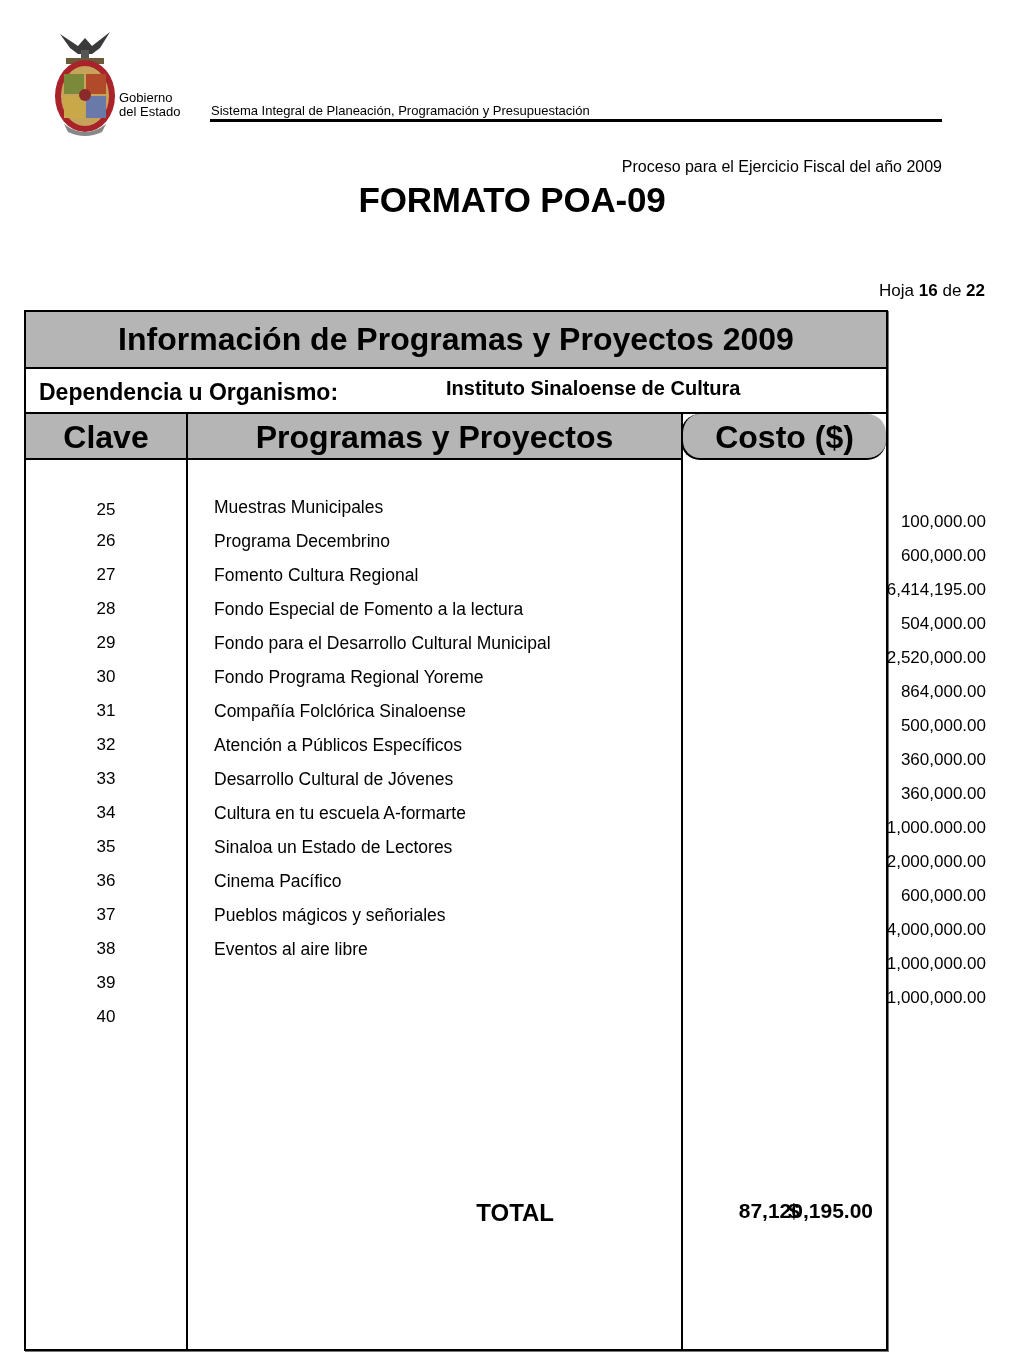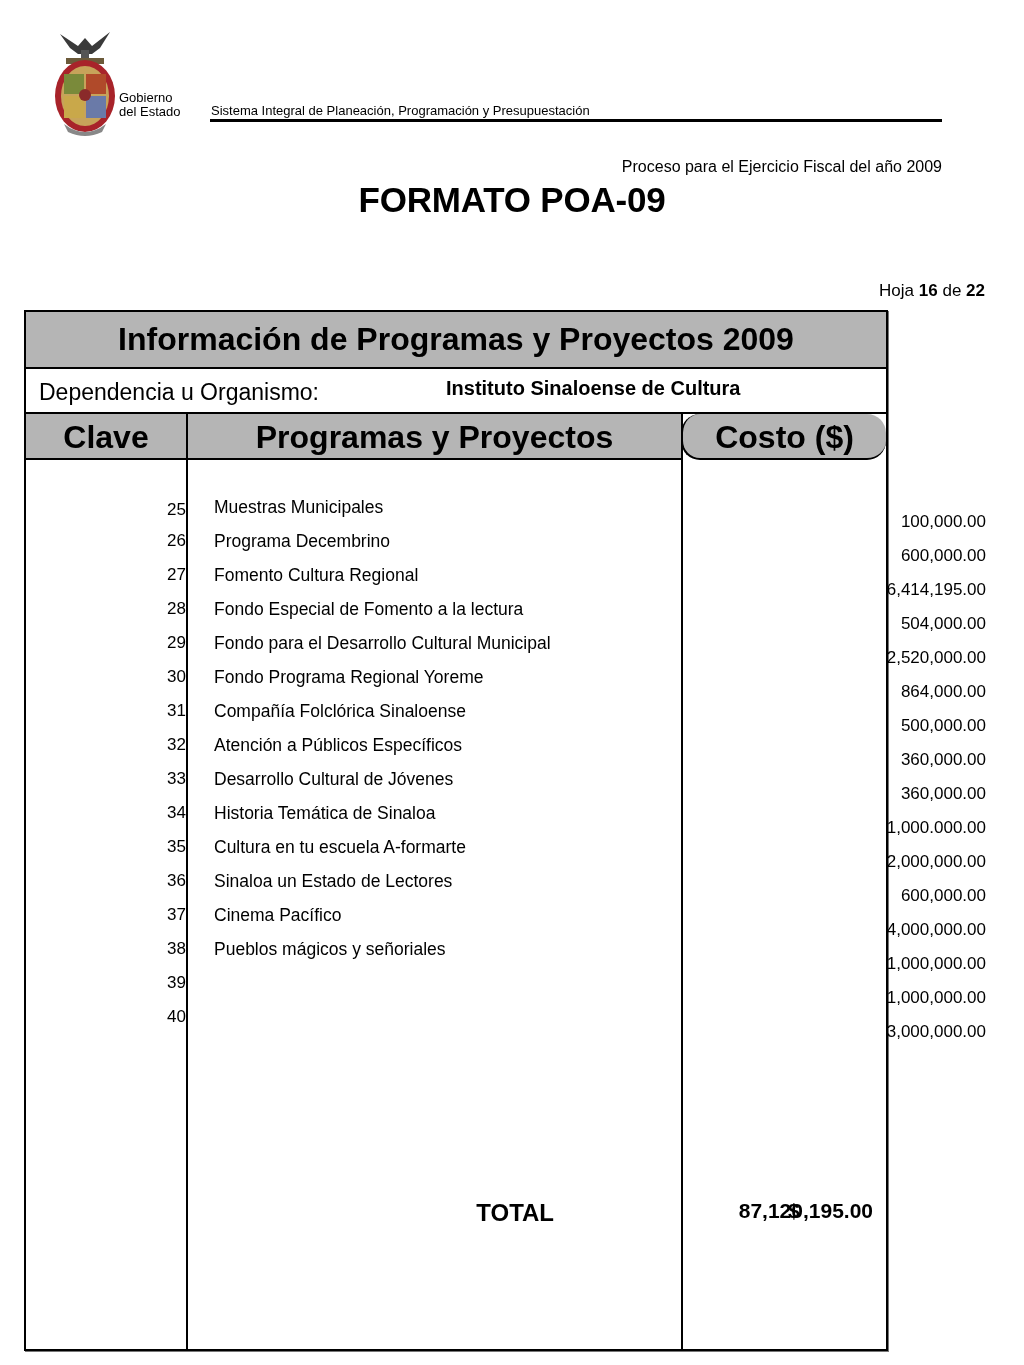--- a/index.html
+++ b/index.html
@@ -20,40 +20,40 @@
   .sheet-info b { font-weight: bold; }
 
   
   .frame { position: absolute; left: 24px; top: 310px; width: 864px; height: 1041px;
            border: 2px solid #000; box-sizing: border-box; box-shadow: 1px 1px 0 #777; }
   .banner { position: absolute; left: 0; top: 0; right: 0; height: 55px; background: #b5b5b5;
             border-bottom: 2px solid #000; text-align: center; font-size: 32px; font-weight: bold;
             line-height: 55px; }
   .agency-row { position: absolute; left: 0; top: 57px; right: 0; height: 43px;
                 border-bottom: 2px solid #000; }
-  .agency-label { position: absolute; left: 13px; top: 10px; font-size: 23px; font-weight: normal; }
+  .agency-label { position: absolute; left: 13px; top: 10px; font-size: 23px; font-weight: bold; }
   .agency-value { position: absolute; left: 420px; top: 8px; font-size: 20px; font-weight: bold; }
 
   .col-header { position: absolute; top: 102px; height: 46px; background: #b5b5b5;
                 border-bottom: 2px solid #000; font-size: 32px; font-weight: bold;
                 text-align: center; line-height: 46px; box-sizing: border-box; }
   .ch-clave { left: 0; width: 160px; }
   .ch-prog  { left: 160px; width: 495px; border-left: 2px solid #000; }
   .ch-costo { left: 655px; right: 0; border-left: 2px solid #000; border-radius: 19px; }
 
   .vline { position: absolute; top: 102px; bottom: 0; width: 2px; background: #000; }
   .v1 { left: 160px; }
   .v2 { left: 655px; }
 
   
   .clave-list, .prog-list, .cost-list { position: absolute; margin: 0; padding: 0; list-style: none; }
   .clave-list { left: 0; width: 160px; top: 186px; }
   .prog-list  { left: 188px; width: 460px; top: 185px; }
   .cost-list  { left: 662px; width: 298px; top: 200px; }
-  .clave-list li { height: 34px; font-size: 17px; text-align: right; line-height: 20px; }
+  .clave-list li { height: 34px; font-size: 17px; text-align: center; line-height: 20px; }
   .clave-list li:first-child { margin-top: 2px; height: 31px; }
   .prog-list li { height: 34px; font-size: 17.5px; line-height: 20px; white-space: nowrap; }
   .cost-list li { height: 34px; font-size: 17px; text-align: right; line-height: 20px; }
 
   .total-label { position: absolute; right: 332px; top: 887px; font-size: 24px; font-weight: bold; margin-left: 43px; }
   .total-currency { position: absolute; left: 762px; top: 887px; font-size: 21px; font-weight: bold; }
   .total-value { position: absolute; right: 13px; top: 887px; font-size: 21px; font-weight: bold; }
 </style>
 </head>
 <body>
@@ -129,42 +129,41 @@
   <ul class="prog-list">
     <li>Muestras Municipales</li>
     <li>Programa Decembrino</li>
     <li>Fomento Cultura Regional</li>
     <li>Fondo Especial de Fomento a la lectura</li>
     <li>Fondo para el Desarrollo Cultural Municipal</li>
     <li>Fondo Programa Regional Yoreme</li>
     <li>Compañía Folclórica Sinaloense</li>
     <li>Atención a Públicos Específicos</li>
     <li>Desarrollo Cultural de Jóvenes</li>
-    <li>Historia Temática de Sinaloa</li>
     <li>Cultura en tu escuela A-formarte</li>
     <li>Sinaloa un Estado de Lectores</li>
     <li>Cinema Pacífico</li>
     <li>Pueblos mágicos y señoriales</li>
+    <li>Eventos al aire libre</li>
   </ul>
 
   <ul class="cost-list">
     <li>100,000.00</li>
     <li>600,000.00</li>
     <li>6,414,195.00</li>
     <li>504,000.00</li>
     <li>2,520,000.00</li>
     <li>864,000.00</li>
     <li>500,000.00</li>
     <li>360,000.00</li>
     <li>360,000.00</li>
     <li>1,000.000.00</li>
     <li>2,000,000.00</li>
     <li>600,000.00</li>
     <li>4,000,000.00</li>
     <li>1,000,000.00</li>
     <li>1,000,000.00</li>
-    <li>3,000,000.00</li>
   </ul>
 
   <div class="total-label">TOTAL</div>
   <div class="total-currency">$</div>
   <div class="total-value">87,120,195.00</div>
 </div>
 
 </body></html>

